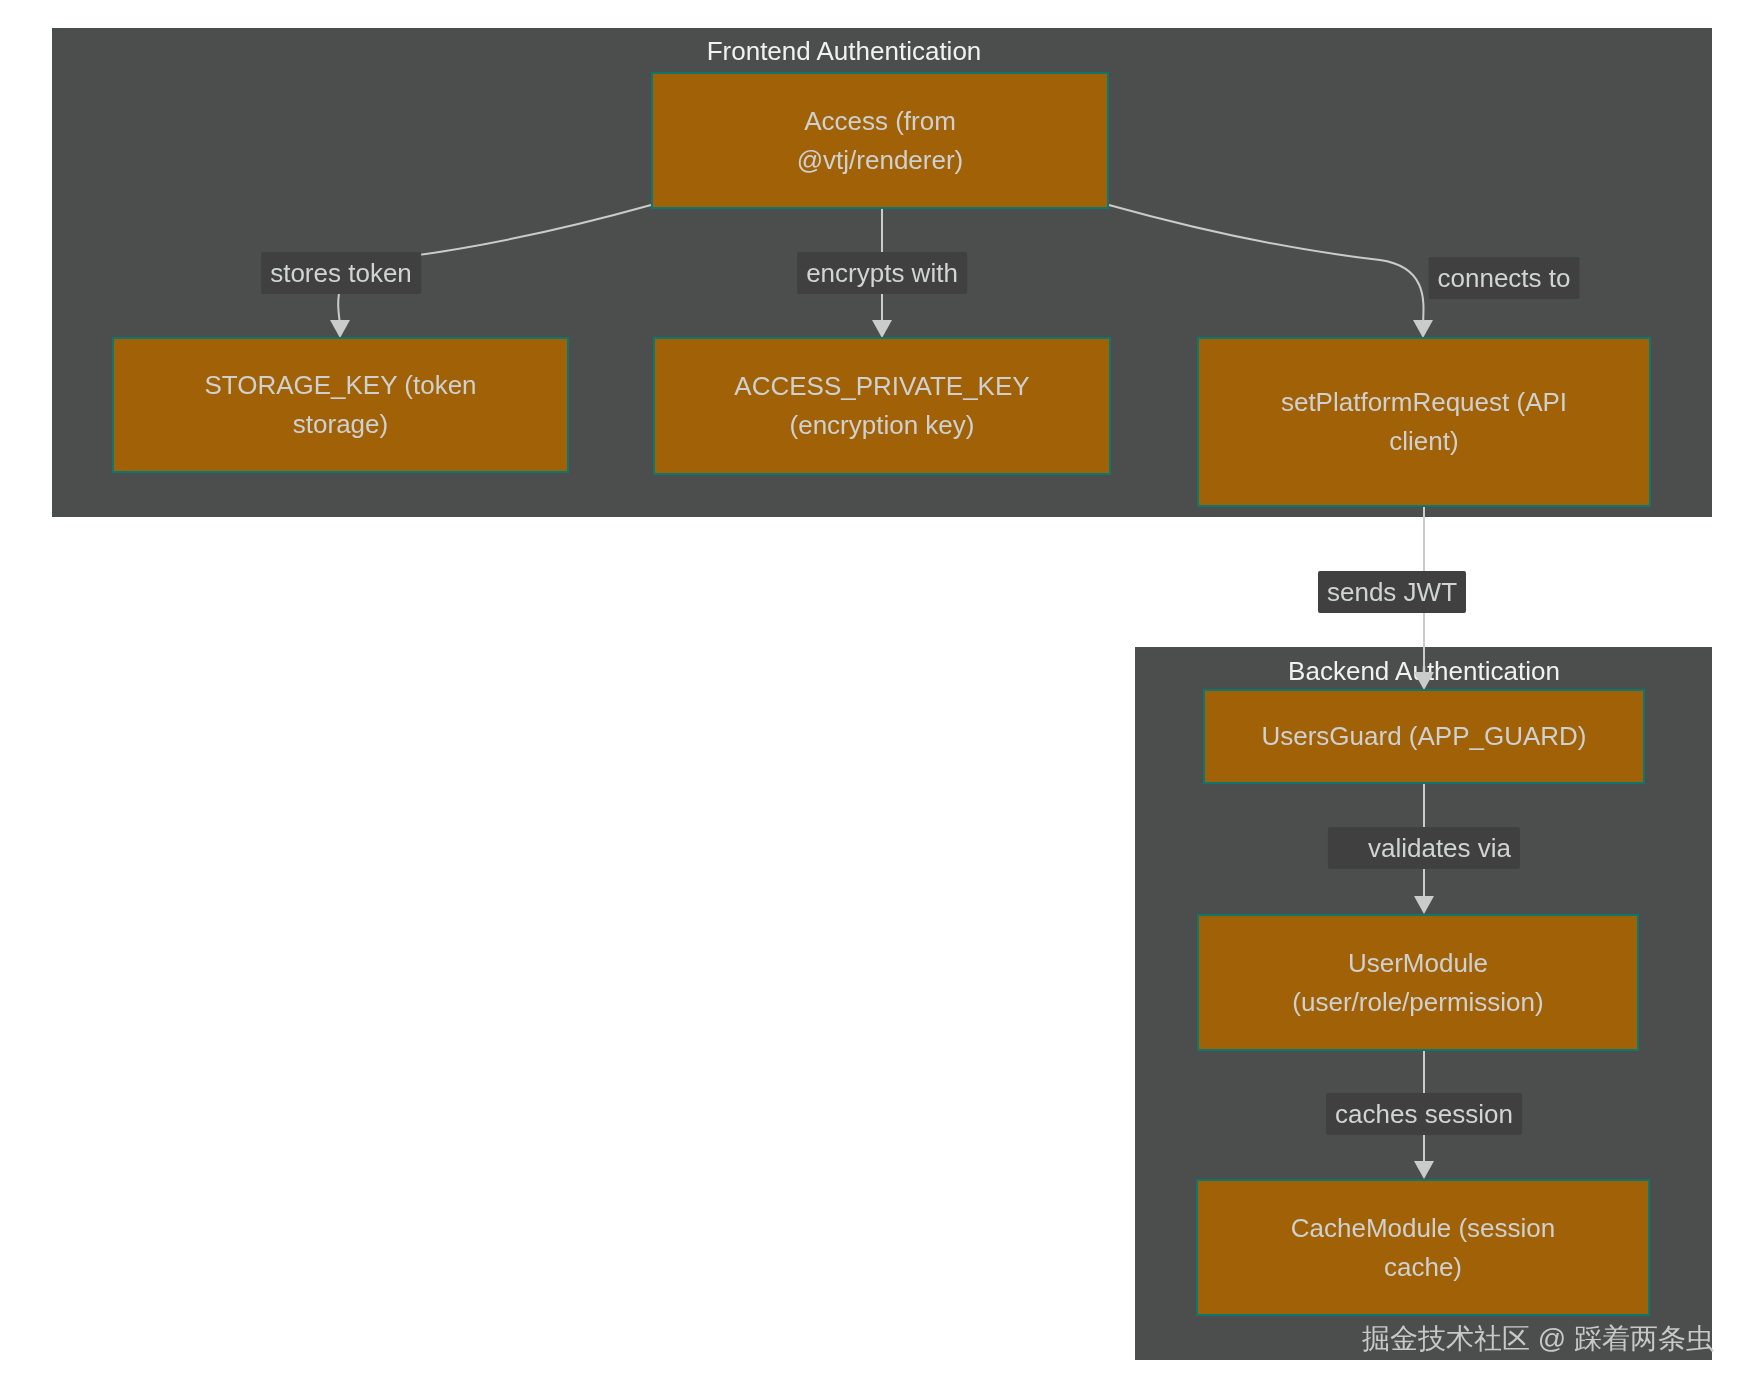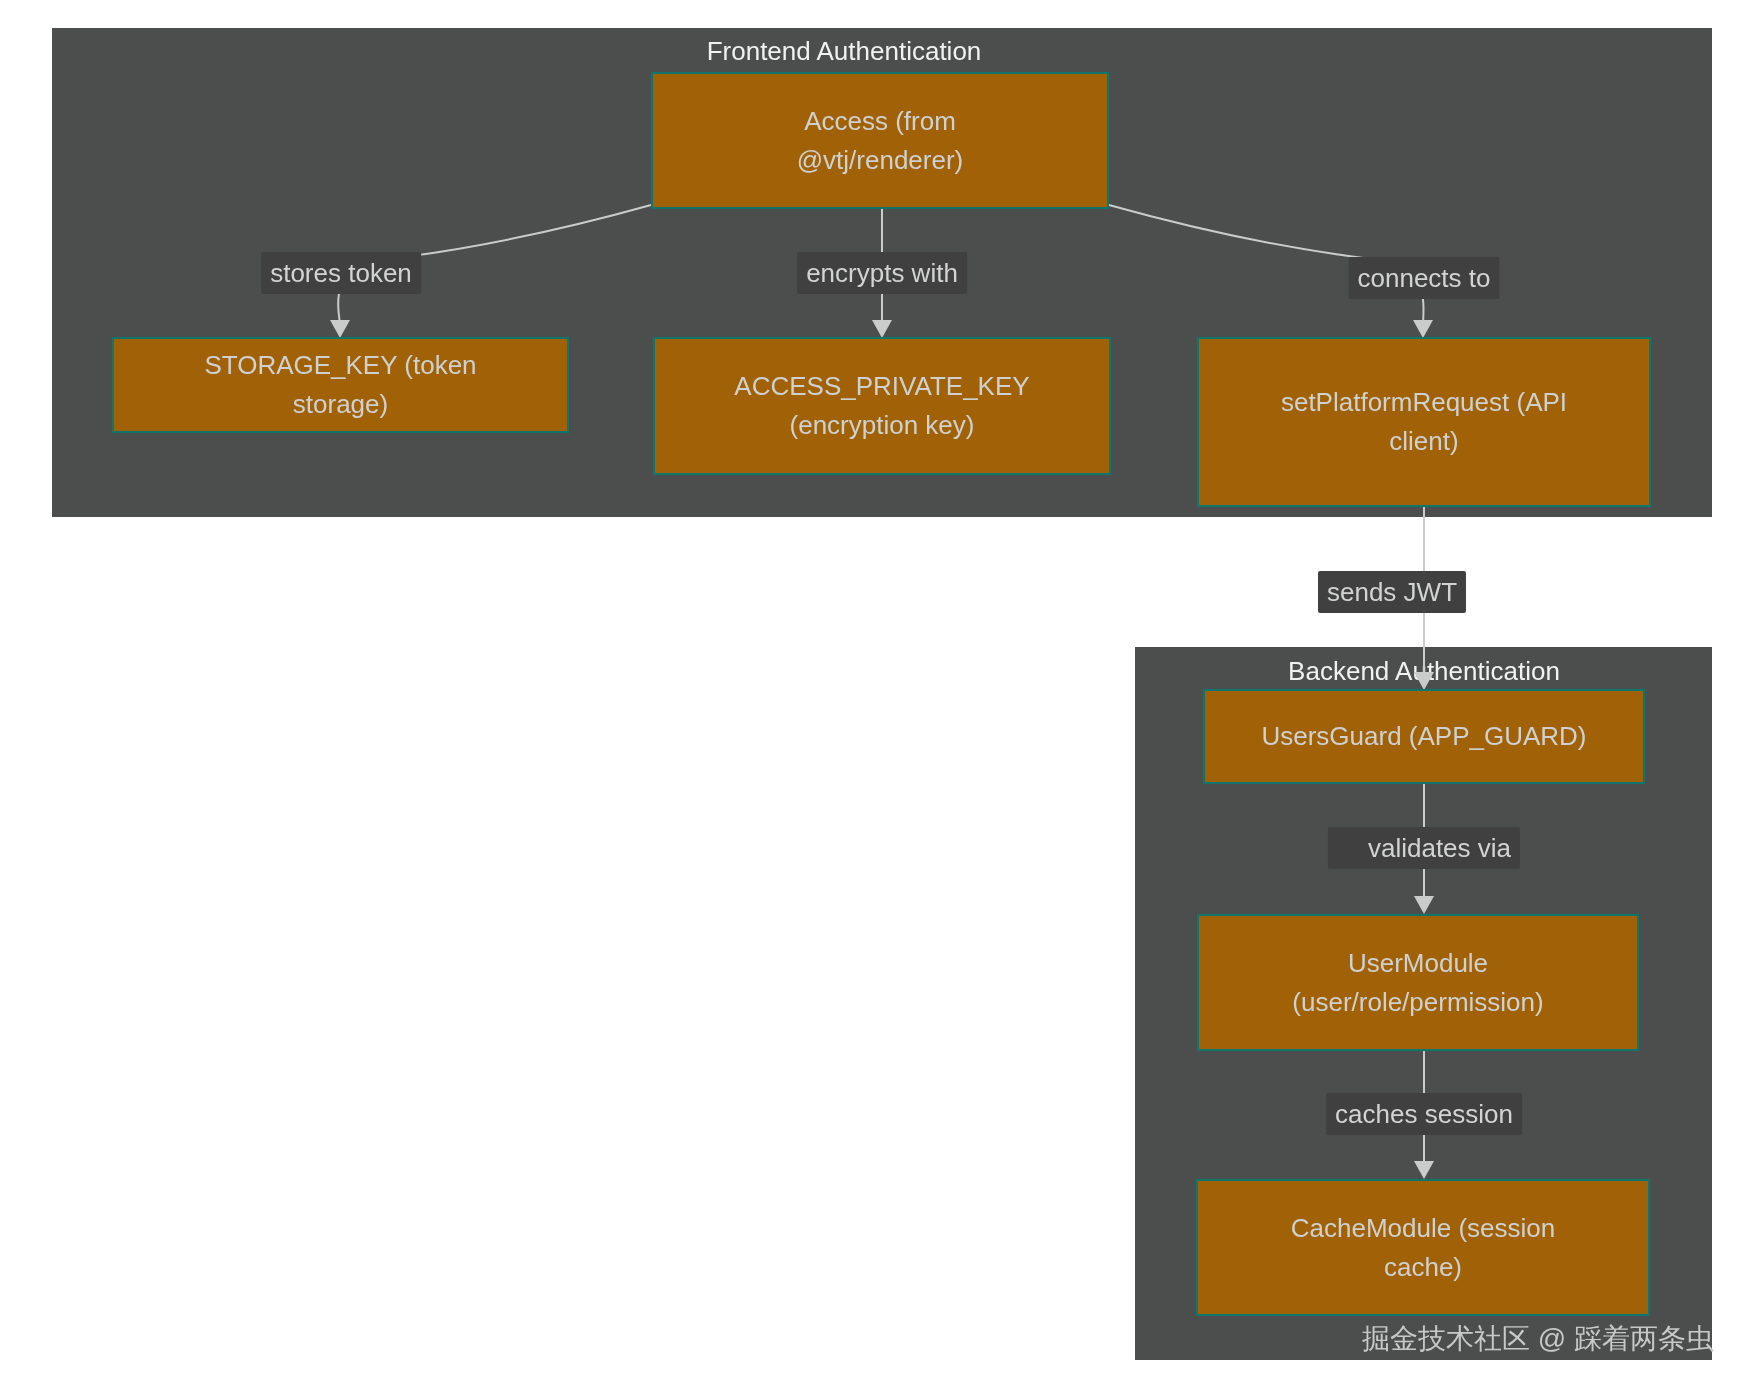--- a/index.html
+++ b/index.html
@@ -99,21 +99,21 @@
 
     <path d="M 1424 1051 L 1424 1163"></path>
     <polygon points="1414,1161 1434,1161 1424,1179"></polygon>
   </svg>
 
   <div class="node" style="left:651px; top:72px; width:458px; height:137px;">
     <span>Access (from</span>
     <span>@vtj/renderer)</span>
   </div>
 
-  <div class="node" style="left:112px; top:337px; width:457px; height:96px;">
+  <div class="node" style="left:112px; top:337px; width:457px; height:136px;">
     <span>STORAGE_KEY (token</span>
     <span>storage)</span>
   </div>
 
   <div class="node" style="left:653px; top:337px; width:458px; height:138px;">
     <span>ACCESS_PRIVATE_KEY</span>
     <span>(encryption key)</span>
   </div>
 
   <div class="node" style="left:1197px; top:337px; width:454px; height:170px;">
@@ -130,20 +130,20 @@
     <span>(user/role/permission)</span>
   </div>
 
   <div class="node" style="left:1196px; top:1179px; width:454px; height:137px;text-align:right;">
     <span>CacheModule (session</span>
     <span>cache)</span>
   </div>
 
   <div class="edge-label" style="left:341px; top:273px;">stores token</div>
   <div class="edge-label" style="left:882px; top:273px;">encrypts with</div>
-  <div class="edge-label" style="left:1424px; top:278px;">connects to</div>
+  <div class="edge-label" style="left:1504px; top:278px;">connects to</div>
   <div class="edge-label" style="left:1392px; top:592px;">sends JWT</div>
   <div class="edge-label" style="left:1424px; top:848px;padding-left:40px;">validates via</div>
   <div class="edge-label" style="left:1424px; top:1114px;">caches session</div>
 
   <div class="watermark">掘金技术社区 @ 踩着两条虫</div>
 
 </div>
 
 </body></html>

